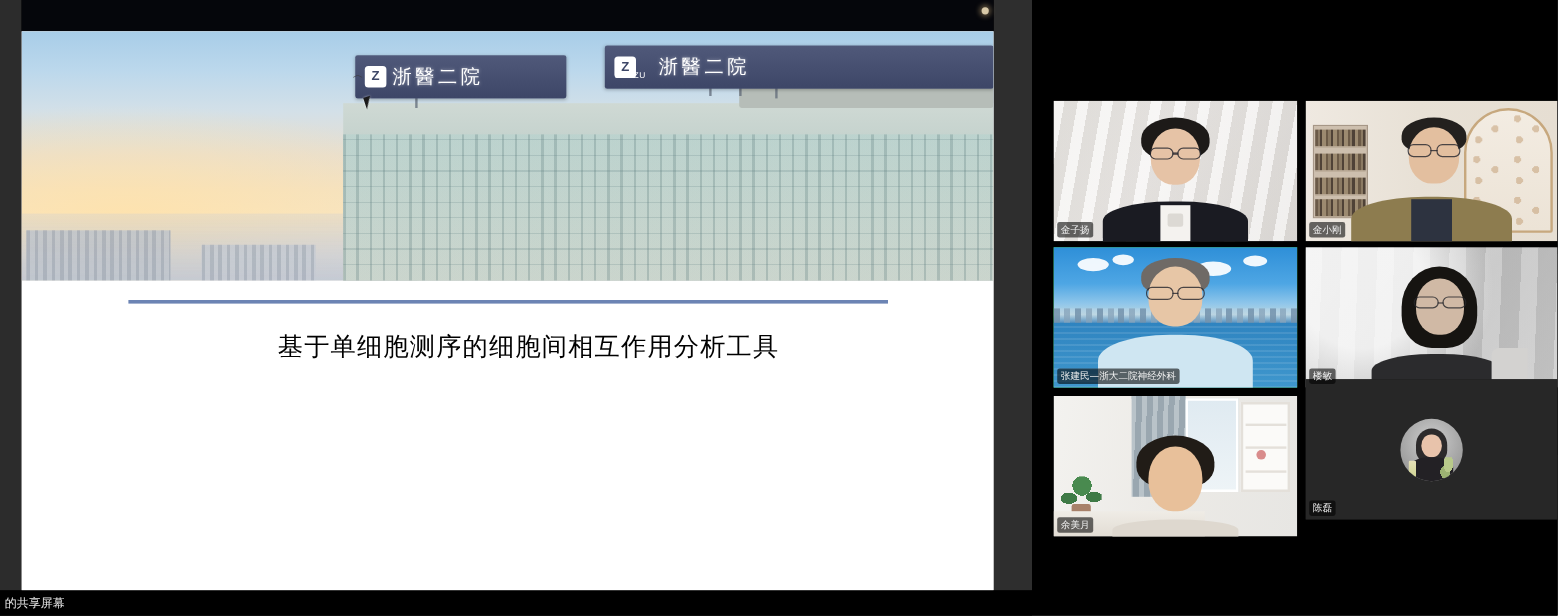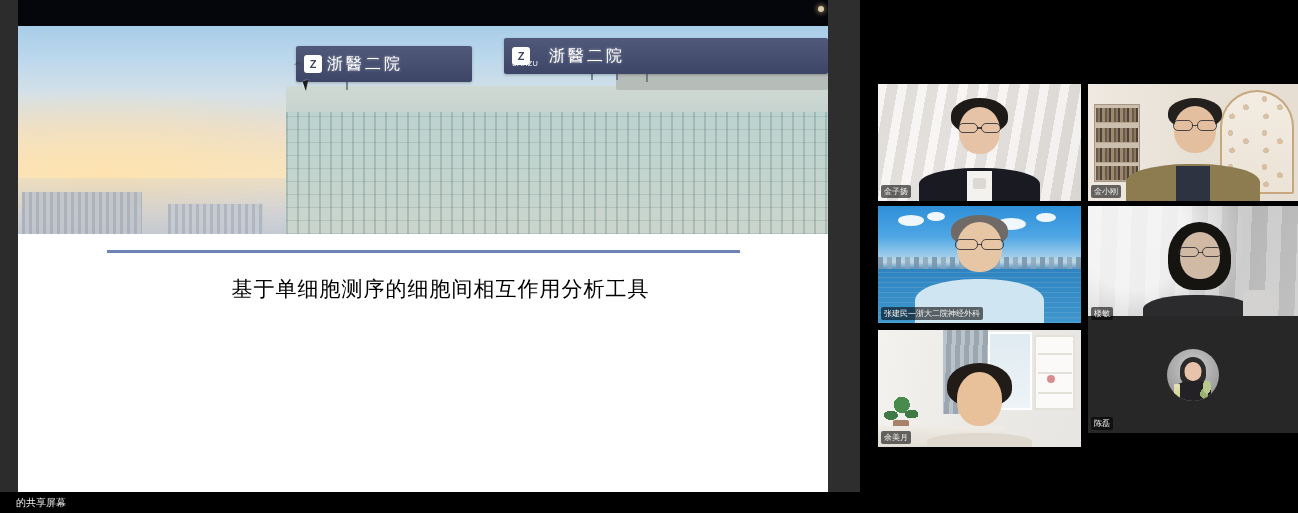--- a/index.html
+++ b/index.html
@@ -159,21 +159,21 @@
     font-size:15px; line-height:1.45; color:#4c5c7d; letter-spacing:1px;
     font-family:"DejaVu Sans","Liberation Sans",sans-serif;
   }
 
   
   .share-status{
     position:absolute; left:0; top:492px; width:860px; height:21px;
     background:#000;
   }
   .share-status span{
-    position:absolute; left:16px; top:4px;
+    position:absolute; left:4px; top:4px;
     font-size:10px; color:#e8e8e8; white-space:nowrap;
     font-family:Liberation Serif, serif;
   }
 
   
   .strip{
     position:absolute; left:860px; top:0; width:438px; height:379px;
     background:#000;
   }
   .tile{

